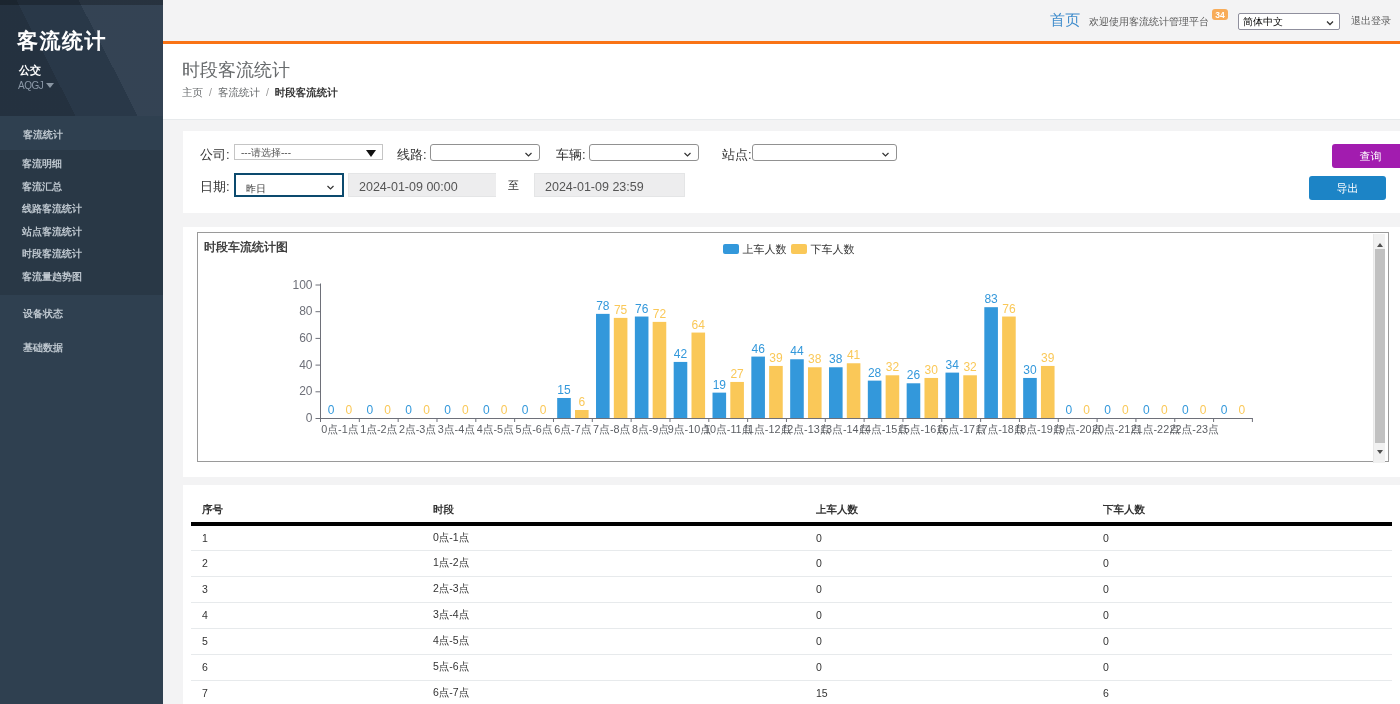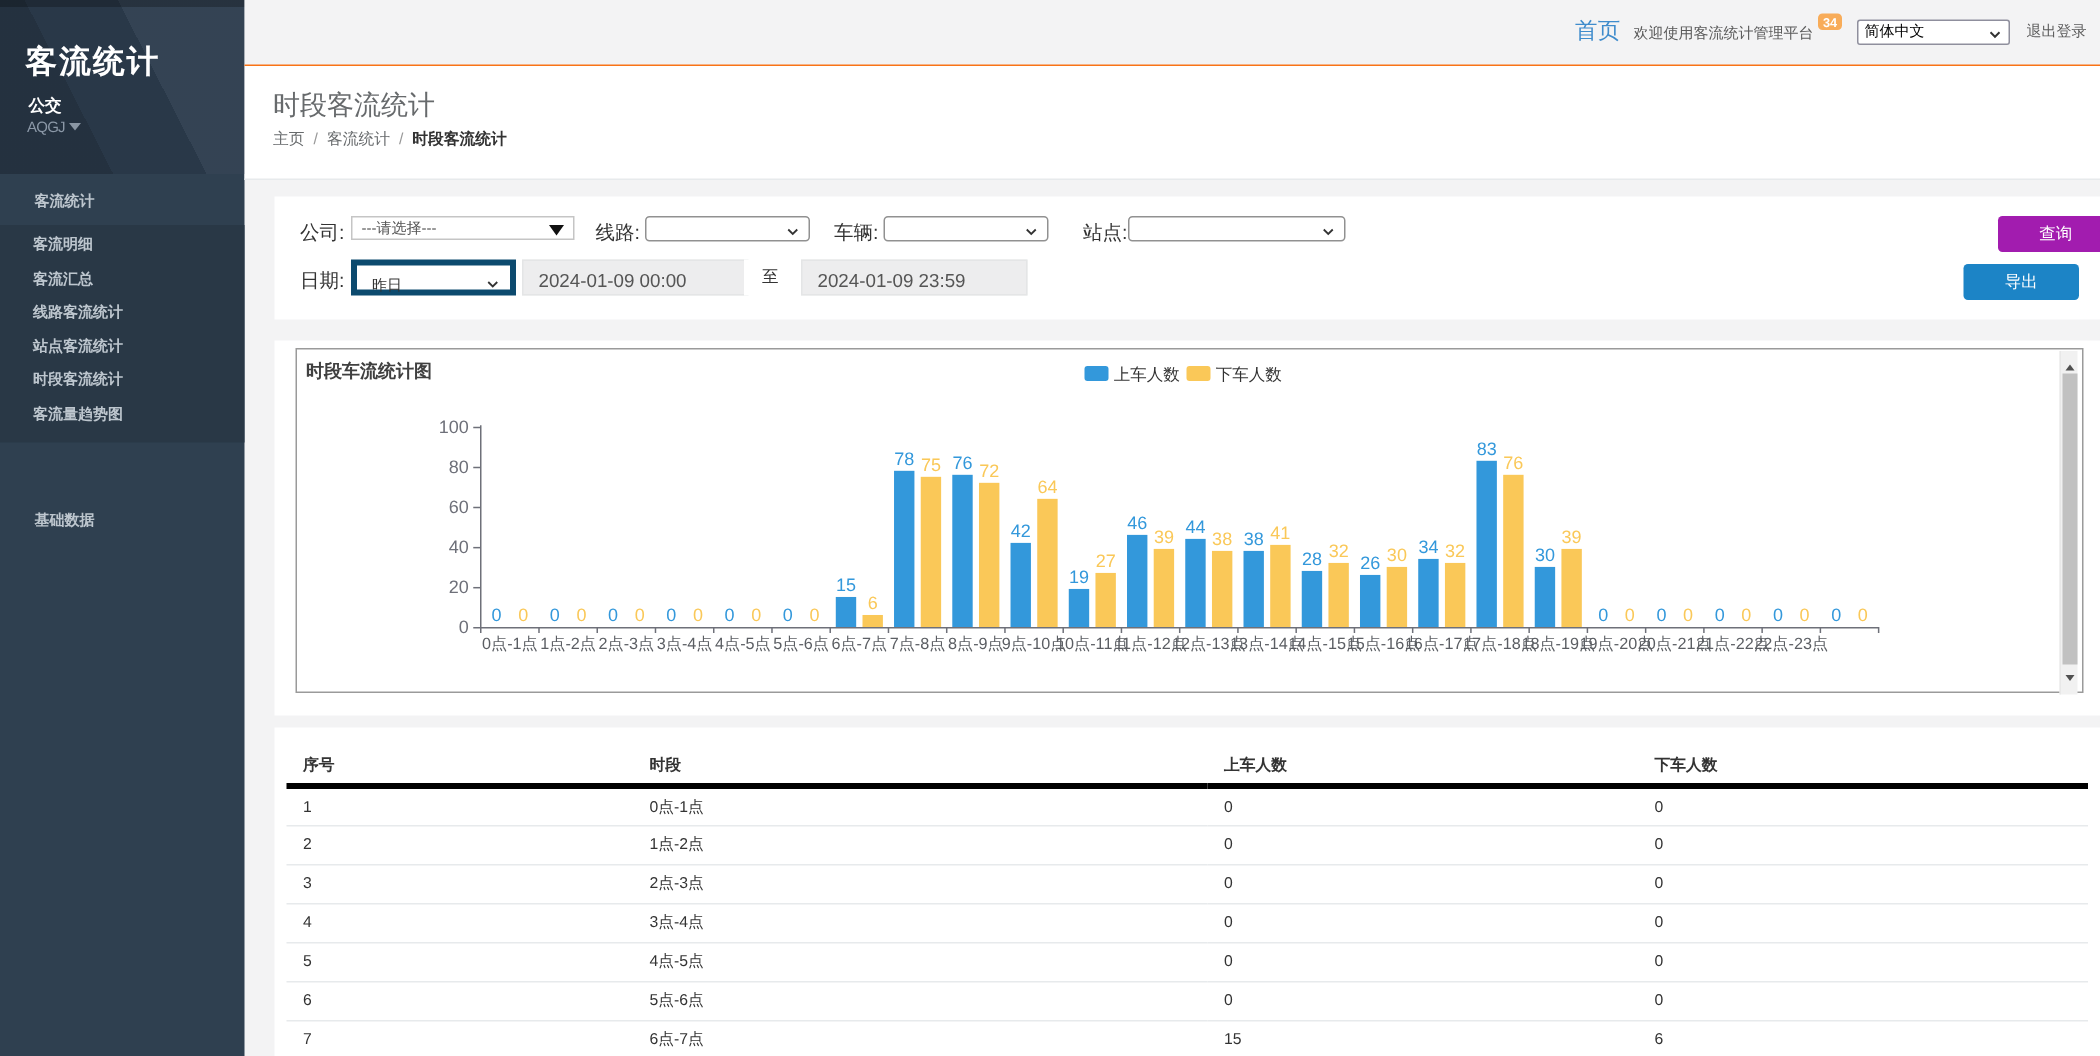--- a/index.html
+++ b/index.html
@@ -14,40 +14,40 @@
 #profile .brand { position:absolute; left:17px; top:27px; font-size:21px; letter-spacing:1.5px; font-weight:bold; color:#fff; }
 #profile .co { position:absolute; left:19px; top:63px; font-size:11px; font-weight:bold; color:#fff; }
 #profile .usr { position:absolute; left:18px; top:80px; font-size:10px; letter-spacing:-0.5px; color:#8b98a7; }
 #profile .usr:after { content:""; display:inline-block; margin-left:3px; vertical-align:1px; border:4.5px solid transparent; border-bottom:none; border-top:5px solid #8a96a3; }
 .nav1 { position:absolute; left:0; width:163px; height:34px; line-height:34px; padding-top:2px; padding-left:23px; font-size:10px; font-weight:bold; color:#bdc6ce; }
 #navtop { top:116px; }
 #submenu { position:absolute; left:0; top:150px; width:163px; height:145px; background:#293846; padding-top:3px; }
 .sub { height:22.5px; line-height:22.5px; padding-left:22px; font-size:10px; font-weight:bold; color:#bdc6ce; }
 #nav2 { top:295px; }
 #nav3 { top:329px; }
-#topbar { position:absolute; left:163px; top:0; width:1237px; height:44px; background:#f3f3f4; border-bottom:1px solid #f97316; }
+#topbar { position:absolute; left:163px; top:0; width:1237px; height:44px; background:#f3f3f4; border-bottom:3px solid #f97316; }
 #homelnk { position:absolute; left:887px; top:11px; font-size:15px; letter-spacing:0.2px; color:#3f8ccc; }
 #welcome { position:absolute; left:926px; top:15px; font-size:10px; color:#5a5a5a; }
 #badge { position:absolute; left:1049px; top:8.5px; background:#f8ac59; color:#fff; font-size:8.5px; font-weight:bold; width:16px; height:11.5px; line-height:12px; text-align:center; border-radius:3px; }
 #langsel { position:absolute; left:1075px; top:13px; width:102px; height:17px; background:#fff; border:1px solid #8f8f9d; border-radius:2px; font-size:10px; color:#000; line-height:15px; padding-left:4px; }
 #langsel svg { position:absolute; right:5px; top:5px; }
 #logout { position:absolute; left:1188px; top:14px; font-size:10px; color:#5a5a5a; }
 #titlebar { position:absolute; left:163px; top:44px; width:1237px; height:76px; background:#fff; border-bottom:1px solid #e7eaec; }
 #pagetitle { position:absolute; left:19px; top:14px; font-size:18px; color:#676a6c; font-weight:normal; }
 #crumb { position:absolute; left:19px; top:42px; font-size:10.5px; color:#676a6c; }
 #crumb .sep { color:#999; margin:0 6px; }
 #crumb b { color:#333; }
 .card { position:absolute; left:183px; width:1217px; background:#fff; }
 #filtercard { top:131px; height:82px; }
 .flabel { position:absolute; font-size:13px; color:#333; }
 .nsel { position:absolute; background:#fff; border:1px solid #919191; border-radius:3px; }
 .nsel svg { position:absolute; right:6px; top:5px; }
 #csel { left:51px; top:13px; width:149px; height:16px; font-size:10px; color:#555; line-height:15px; padding-left:6px; border-radius:0; border-color:#c5c5c5; }
 #csel .tri { position:absolute; right:6px; top:4.5px; width:0; height:0; border-left:5.5px solid transparent; border-right:5.5px solid transparent; border-top:7px solid #111; }
-.dsel { position:absolute; background:#fff; border:4px solid #0c4a6e;font-family:Liberation Serif, serif; }
+.dsel { position:absolute; background:#fff; border:2px solid #0c4a6e;font-family:Liberation Serif, serif; }
 .gin { position:absolute; background:#ededee; border:1px solid #e4e5e6; font-size:12.5px; color:#555; line-height:26px !important; }
 .btn { position:absolute; left:1126px; width:77px; height:24px; border-radius:3px; color:#fff; font-size:11px; text-align:center; line-height:24px; }
 #btnq { top:13px; background:#a21caf;margin-left:23px; }
 #btne { top:45px; background:#1c84c6; }
 #chartcard { top:227px; height:250px; }
 #panel { position:absolute; left:14px; top:5px; width:1192px; height:230px; border:1px solid #9a9a9a; }
 #ctitle { position:absolute; left:6px; top:6px; font-size:12px; font-weight:bold; color:#404040;font-family:Liberation Mono, monospace; }
 #sbar { position:absolute; right:3px; top:1px; width:12px; height:229px; background:#f1f1f1; border-left:1px solid #e8e8e8; }
 #sbar .th { position:absolute; left:1px; top:15px; width:10px; height:194px; background:#c1c1c1; }
 #sbar .up { position:absolute; left:3px; top:6px; width:0; height:0; border:3px solid transparent; border-bottom:4px solid #505050; }
@@ -68,20 +68,21 @@
   </div>
   <div class="nav1" id="navtop">客流统计</div>
   <div id="submenu">
       <div class="sub">客流明细</div>
       <div class="sub">客流汇总</div>
       <div class="sub">线路客流统计</div>
       <div class="sub">站点客流统计</div>
       <div class="sub">时段客流统计</div>
       <div class="sub">客流量趋势图</div>
     </div>
+  <div class="nav1" id="nav2">设备状态</div>
   <div class="nav1" id="nav3">基础数据</div>
 </div>
 <div id="topbar">
   <div id="homelnk">首页</div>
   <div id="welcome">欢迎使用客流统计管理平台</div>
   <div id="badge">34</div>
   <div id="langsel">简体中文<svg width="8" height="8" viewBox="0 0 8 8">
         <path d="M1 2.5 L4 5.5 L7 2.5" stroke="#333" stroke-width="1.3" fill="none"></path>
       </svg></div>
   <div id="logout">退出登录</div>

